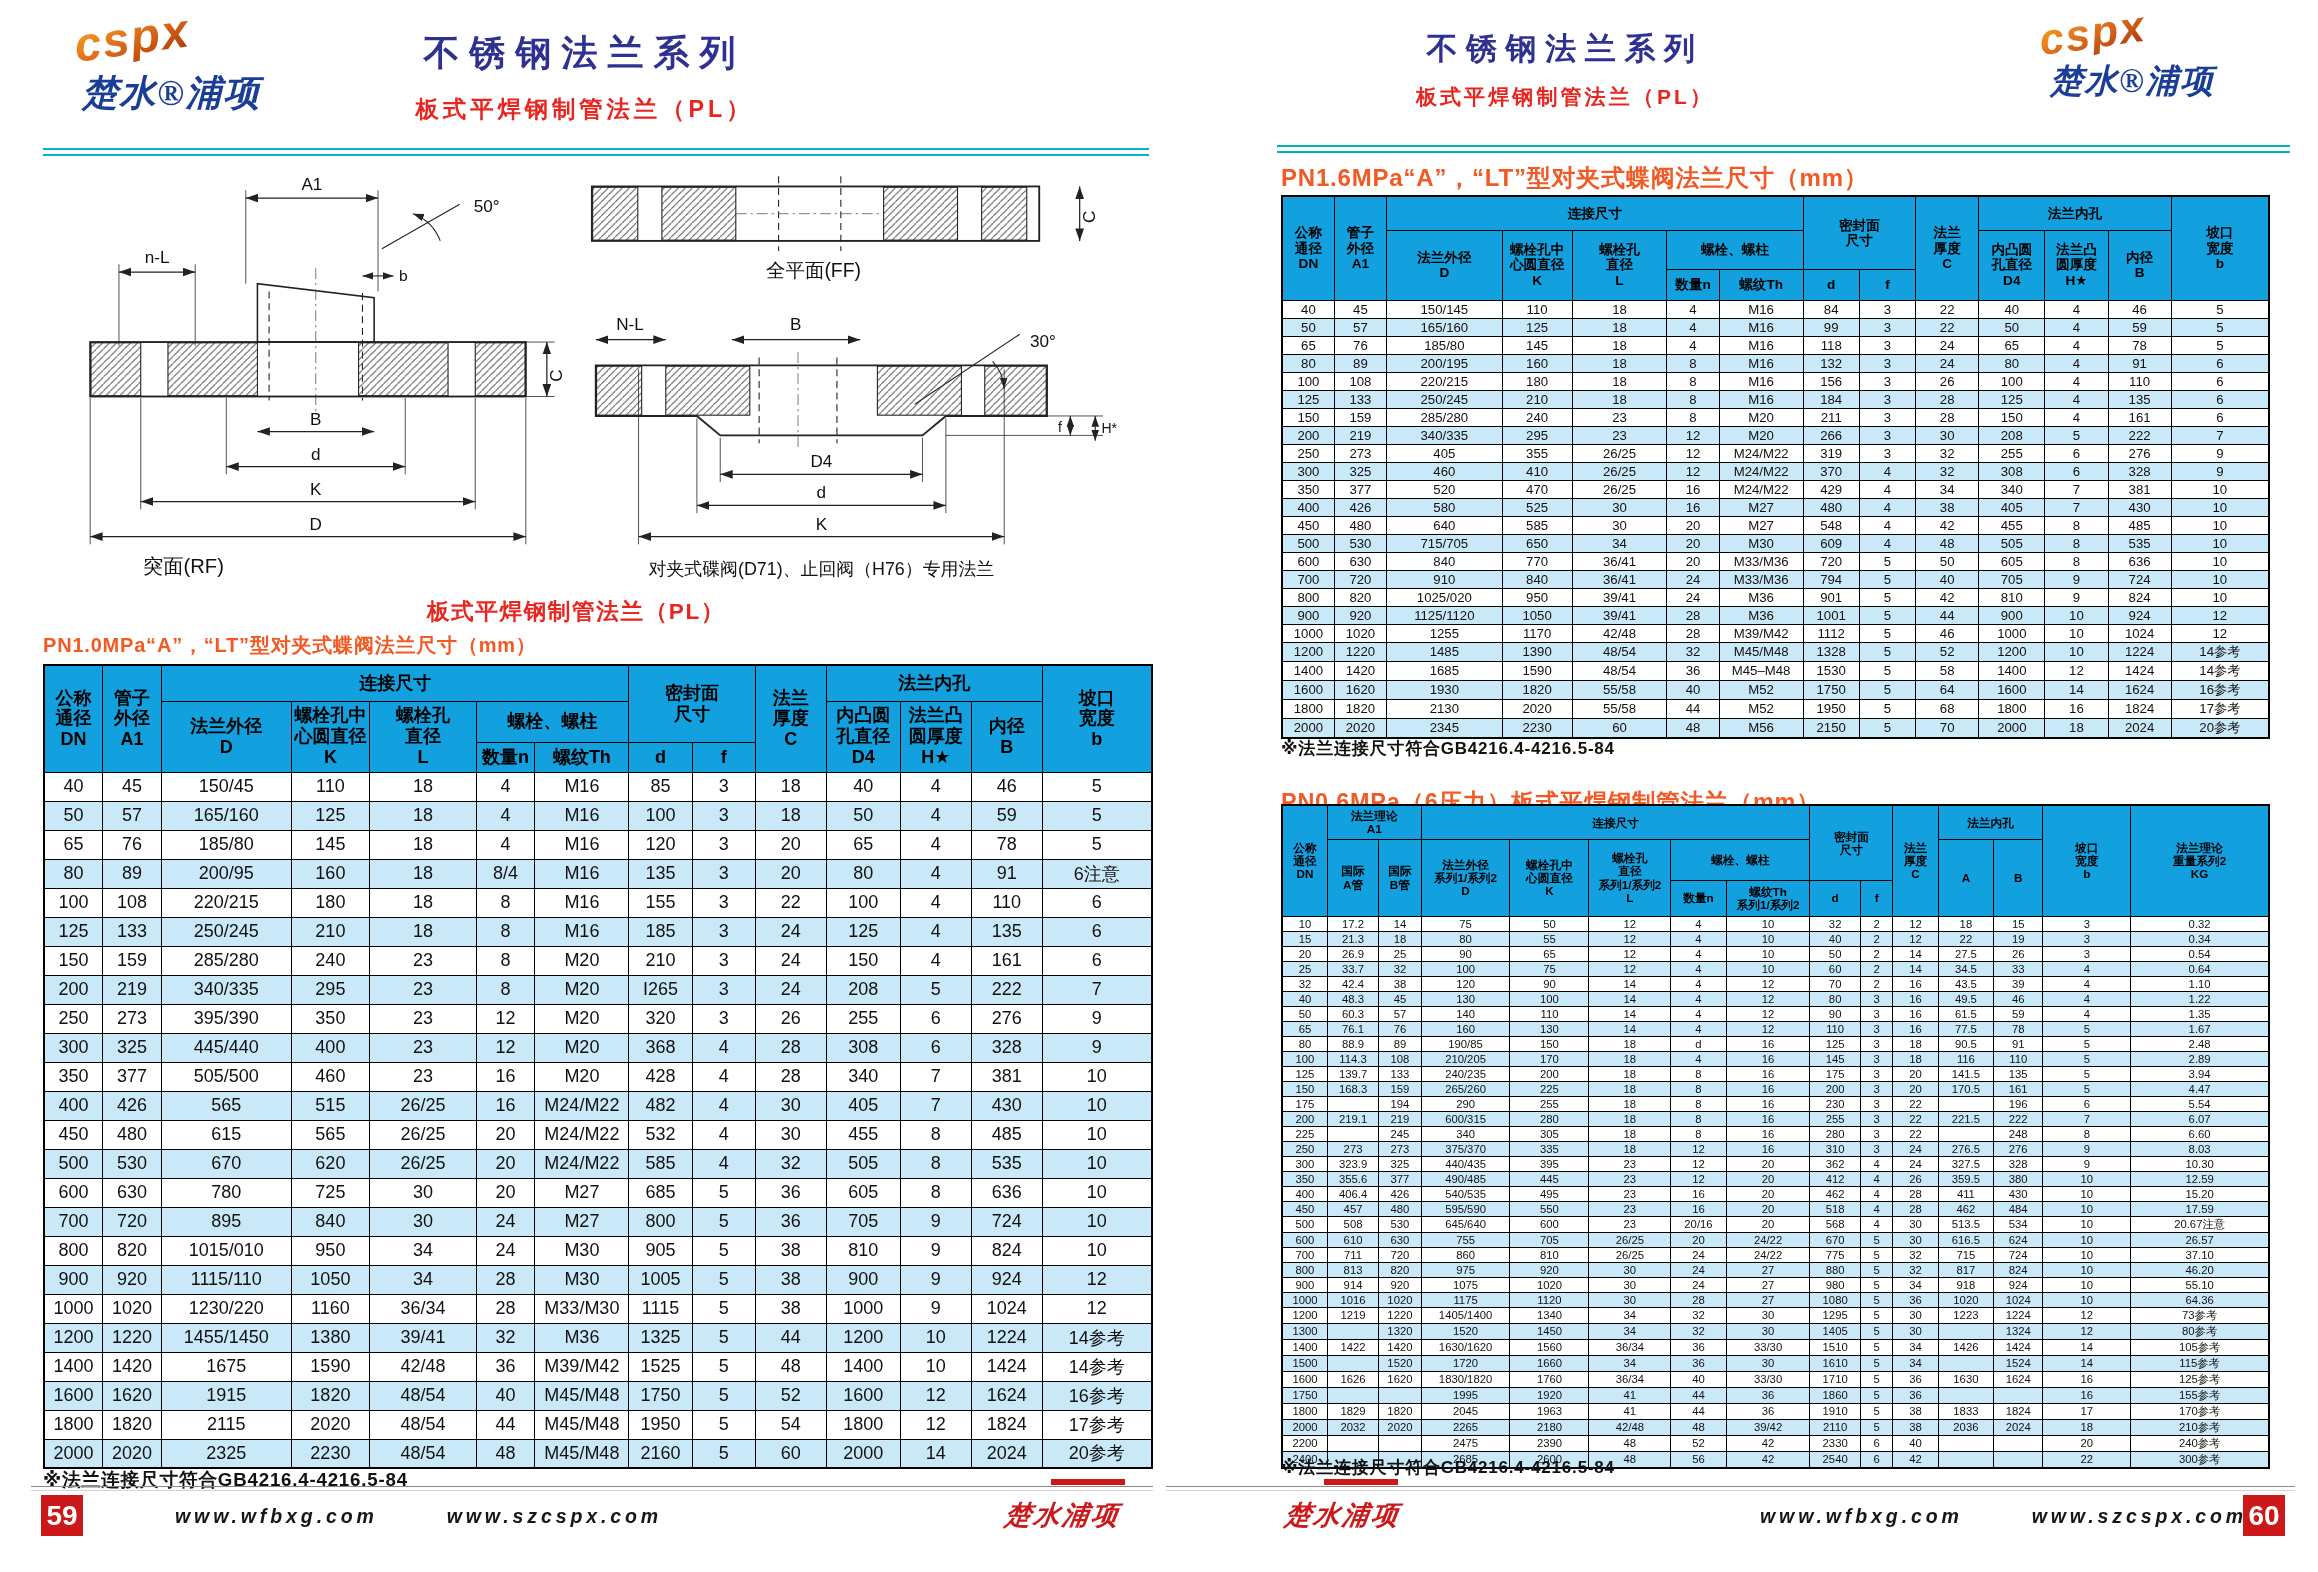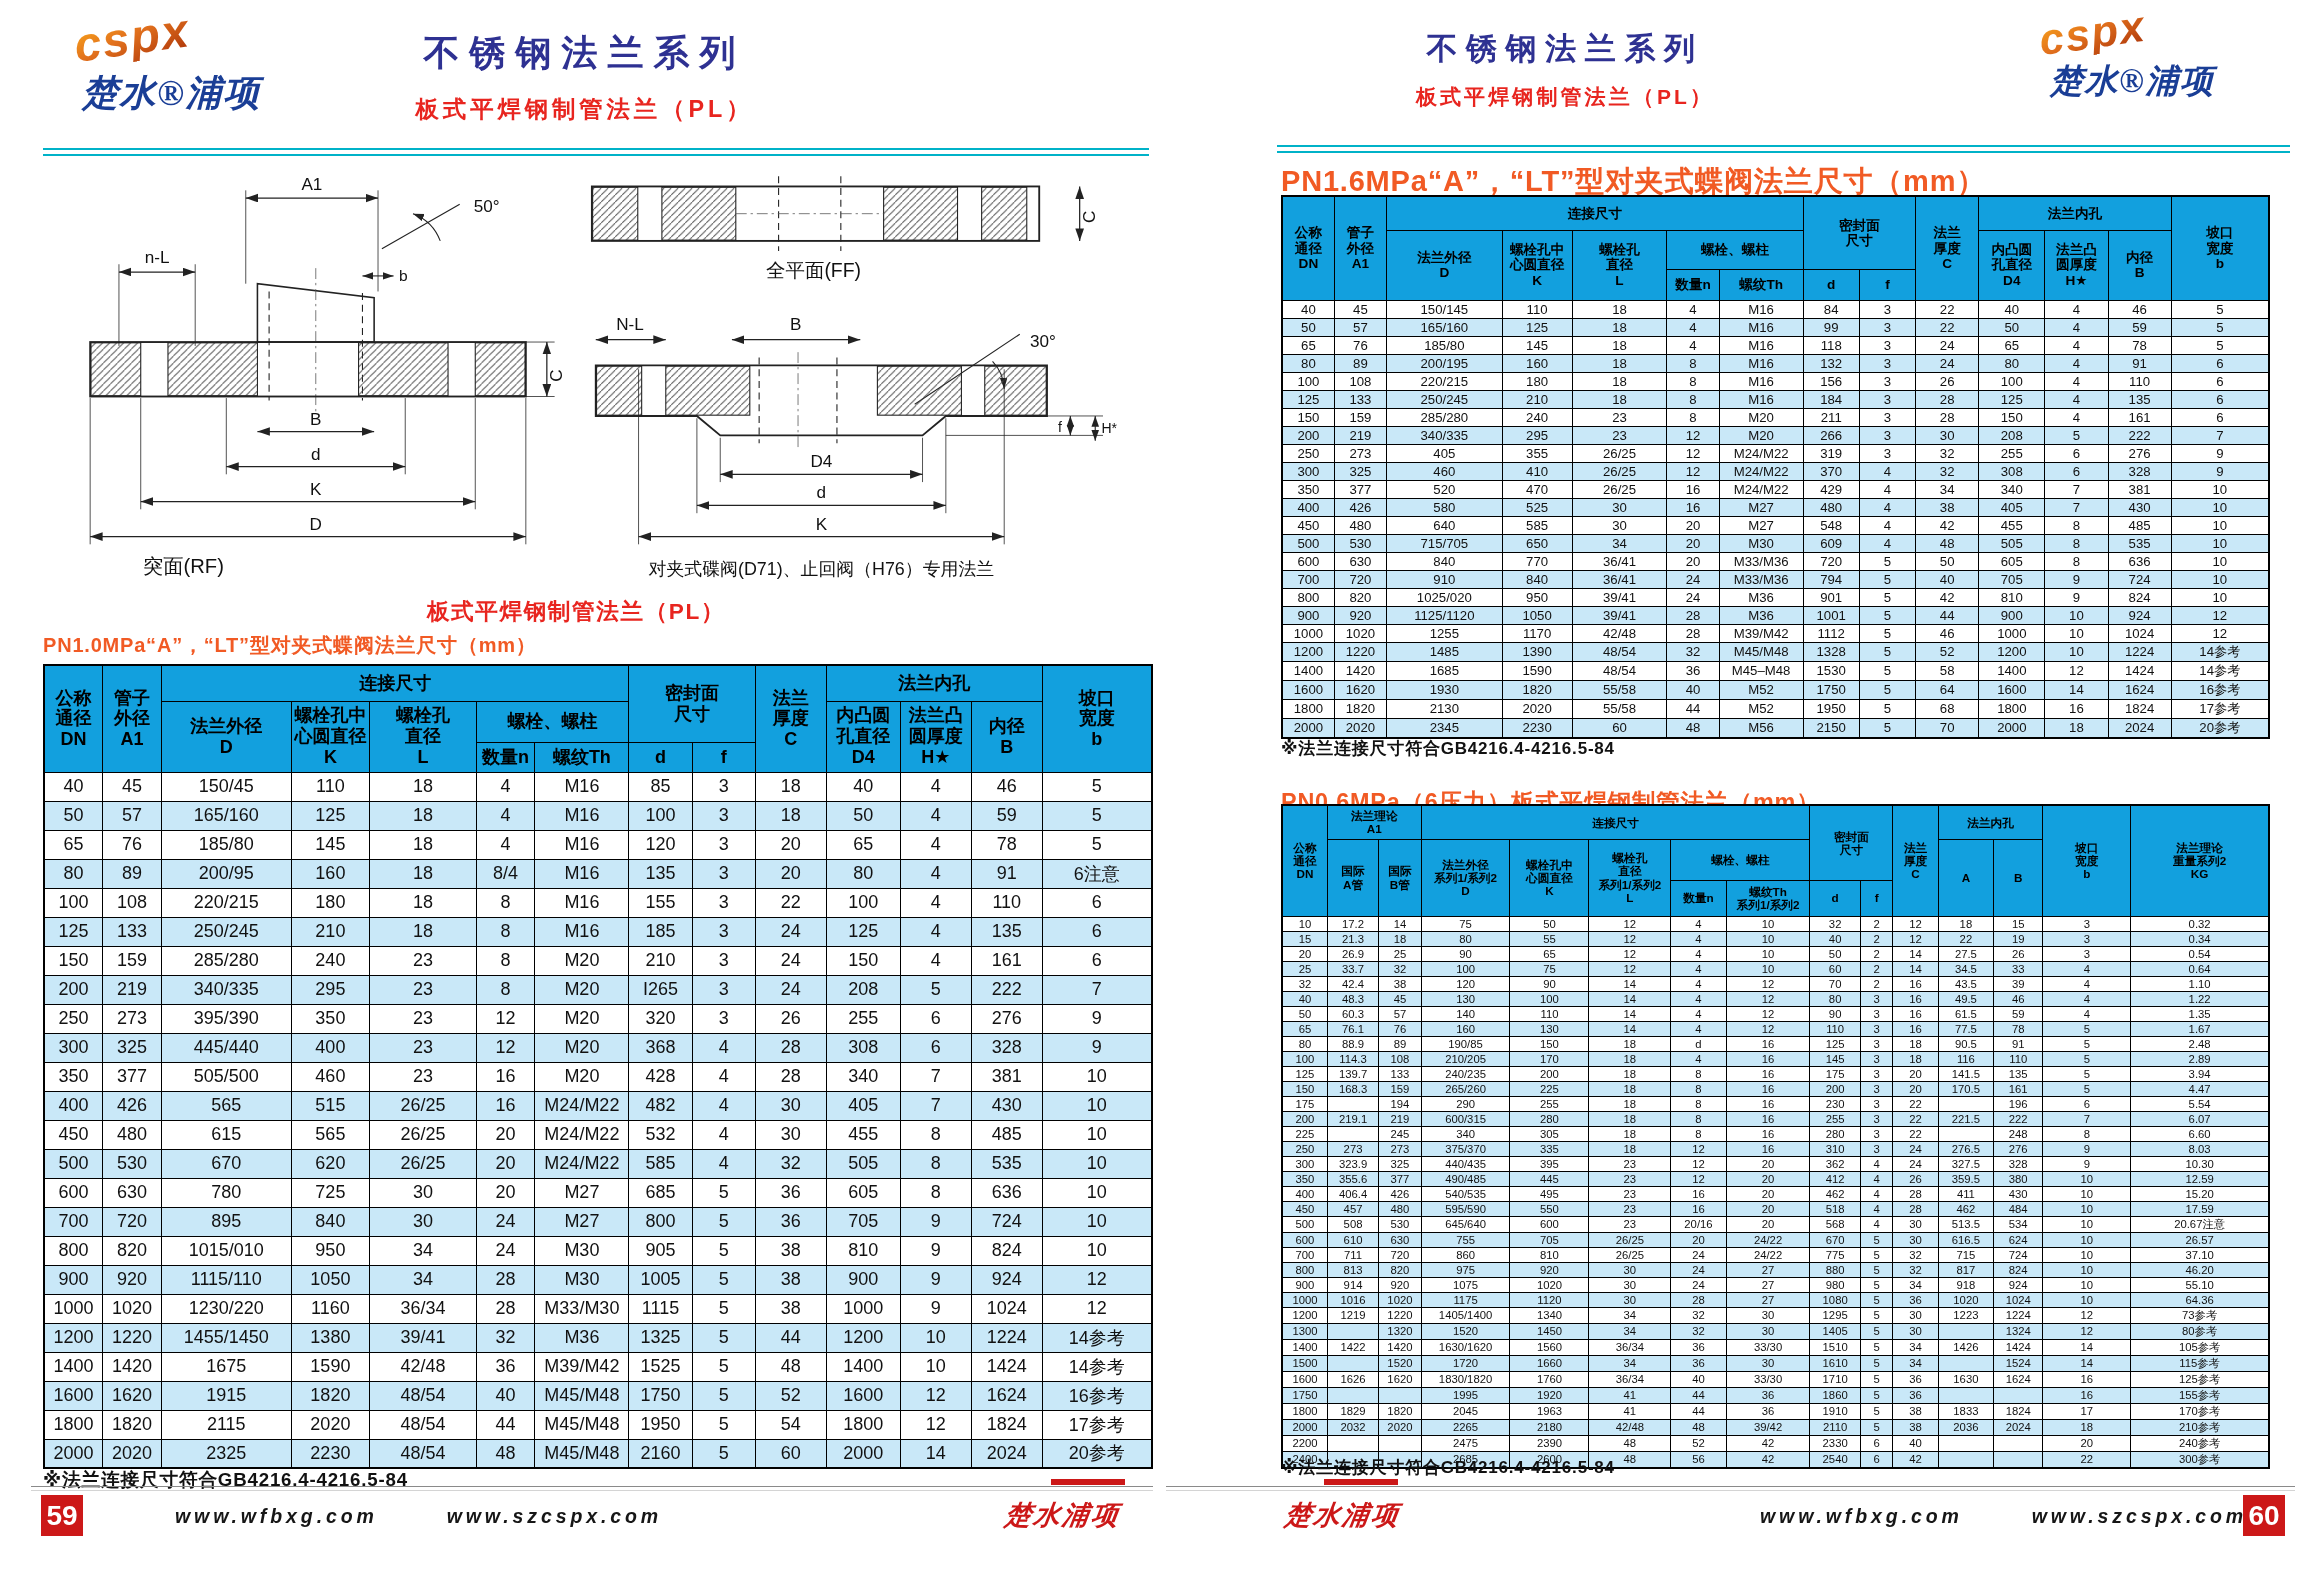--- a/index.html
+++ b/index.html
@@ -659,21 +659,21 @@
   <span>www.szcspx.com</span>
 </div>
 <div class="abs script-logo" style="left:1005px;top:1497px;font-size:26.5px;">楚水浦项</div>
 
 <div class="abs main-title" style="left:1308px;top:33px;width:514px;font-size:31px;letter-spacing:8.6px;">不锈钢法兰系列</div>
 <div class="abs sub-title" style="left:1308px;top:86px;width:514px;font-size:21px;letter-spacing:3.1px;">板式平焊钢制管法兰（PL）</div>
 <div class="abs logo-cspx" style="left:2039px;top:11px;font-size:44px;">cspx</div>
 <div class="abs logo-name" style="left:2050px;top:65px;font-size:33px;">楚水®浦项</div>
 <div class="abs teal-rule" style="left:1277px;top:145px;width:1013px;"></div>
 
-<div class="abs table-title" style="left:1281px;top:162px;font-size:29px;">PN1.6MPa“A”，“LT”型对夹式蝶阀法兰尺寸（mm）</div>
+<div class="abs table-title" style="left:1281px;top:162px;font-size:24px;">PN1.6MPa“A”，“LT”型对夹式蝶阀法兰尺寸（mm）</div>
 
 <table class="t2">
   <colgroup>
     <col style="width:5.3%">
       <col style="width:5.3%">
       <col style="width:11.7%">
       <col style="width:7.1%">
     <col style="width:9.6%">
       <col style="width:5.3%">
       <col style="width:8.5%">

